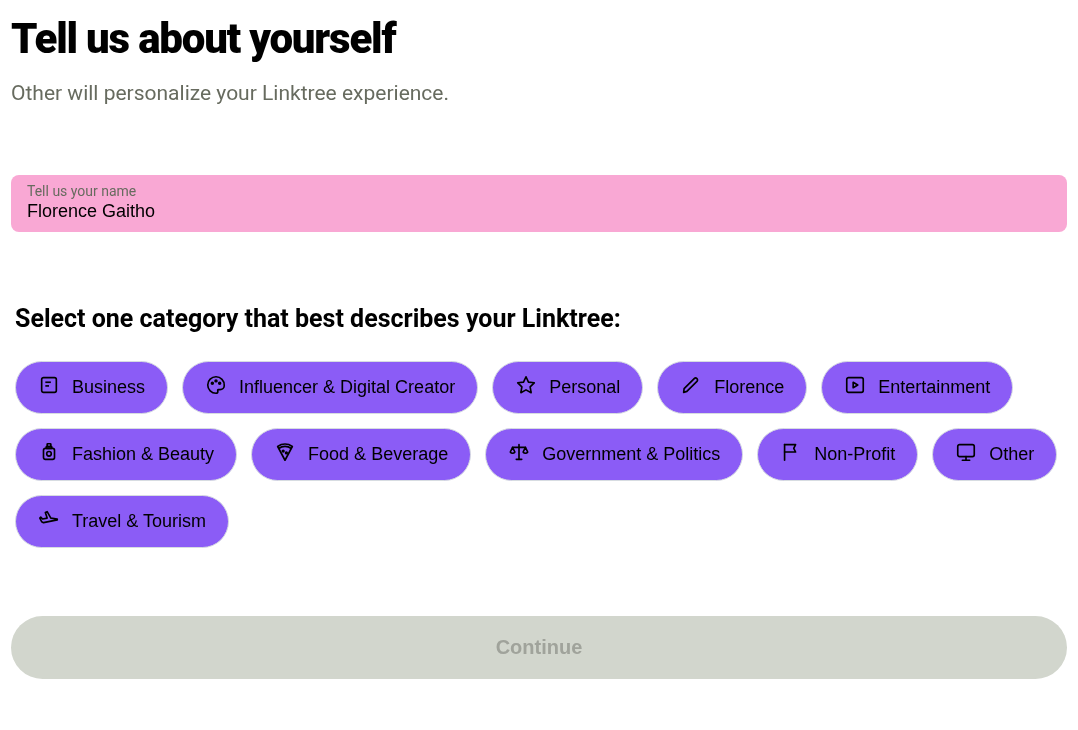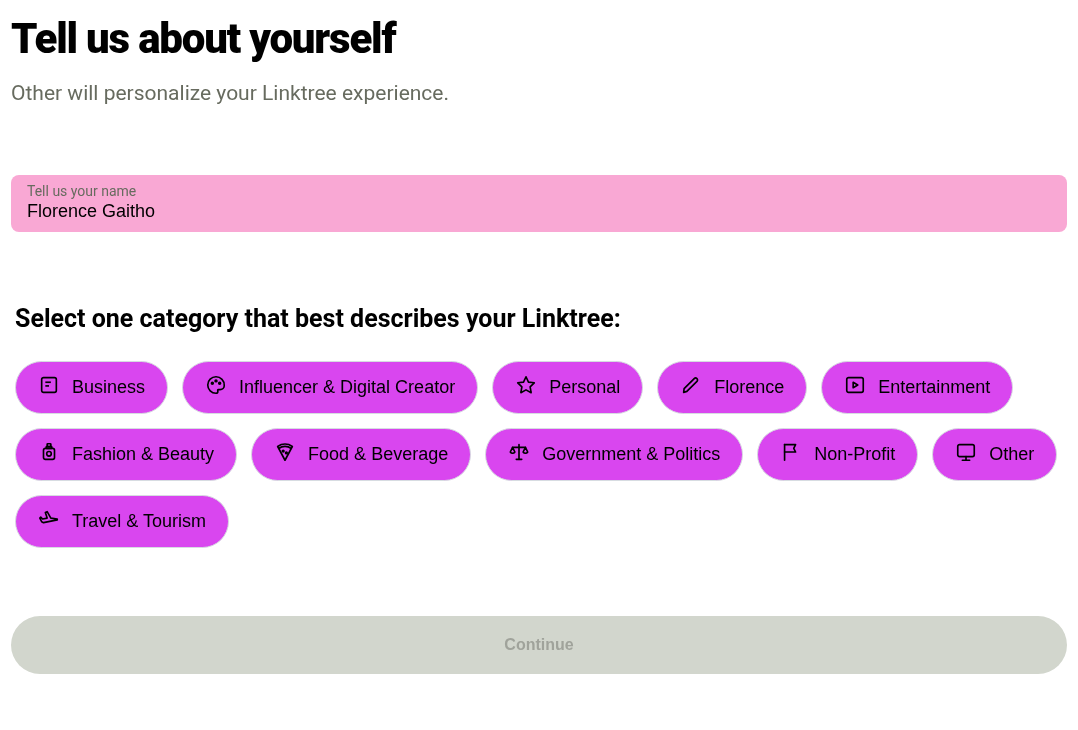--- a/index.html
+++ b/index.html
@@ -59,37 +59,37 @@
       margin-bottom: 68px;
       margin-left: 4px;
     }
     .chip {
       display: inline-flex;
       align-items: center;
       gap: 12px;
       padding: 12px 22px;
       border: 1px solid #d7dce1;
       border-radius: 999px;
-      background: #d946ef;
+      background: #8b5cf6;
       cursor: pointer;
       font-size: 18px;
       color: #000;
     }
     .chip svg {
       width: 22px;
       height: 22px;
       flex-shrink: 0;
     }
     .continue-btn {
       width: 100%;
       background: #d2d6cd;
       color: #a0a39b;
       border: none;
       border-radius: 32px;
-      font-size: 16px;
+      font-size: 20px;
       font-weight: 600;
       padding: 20px 0;
       cursor: pointer;
     }
   </style>
 </head>
 <body>
 
 
 

